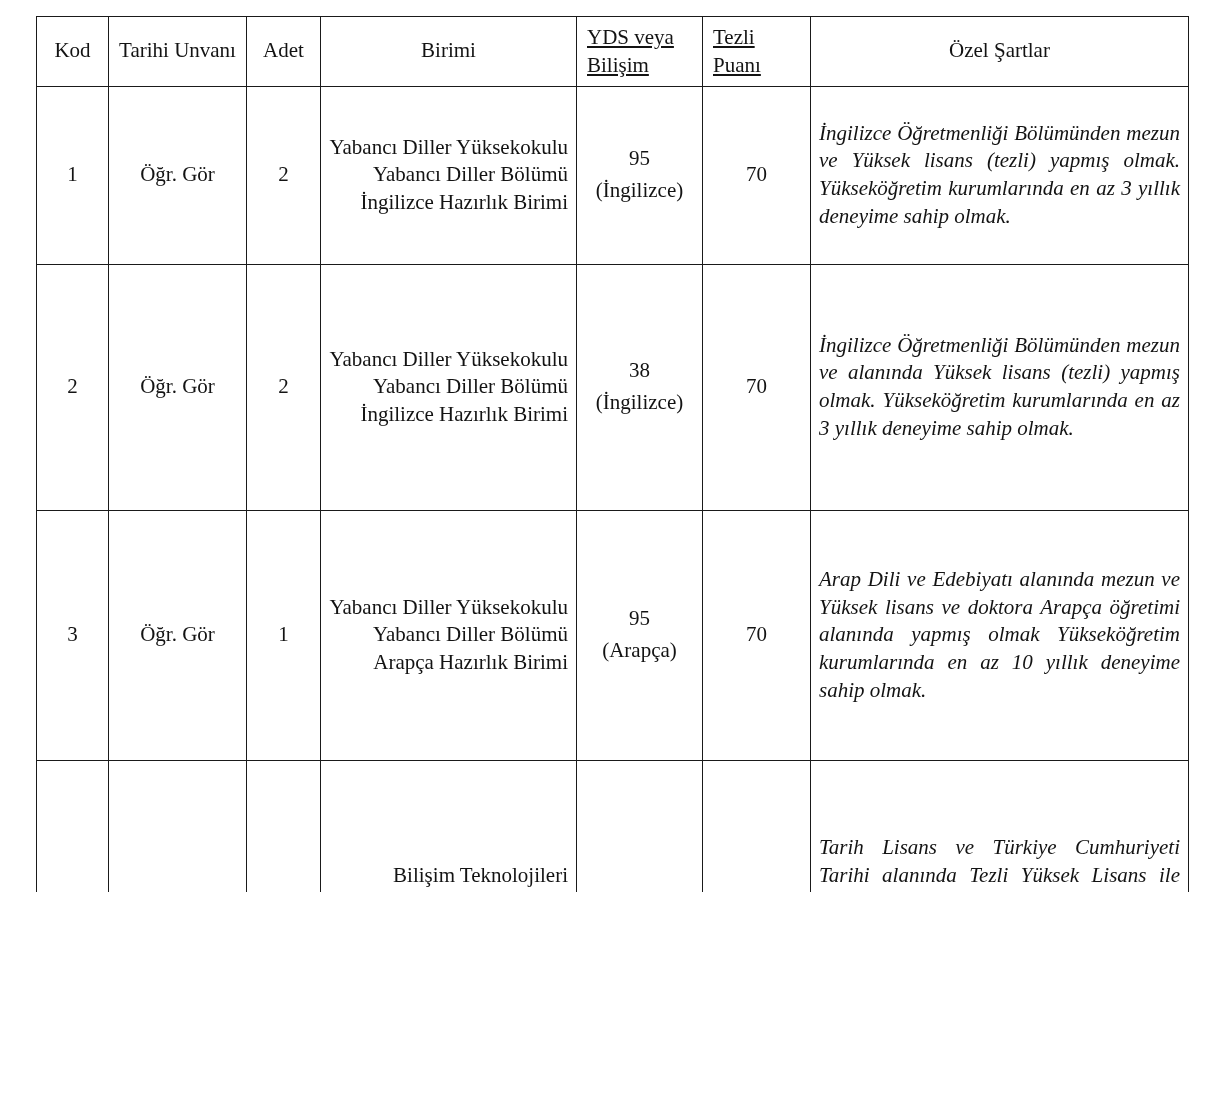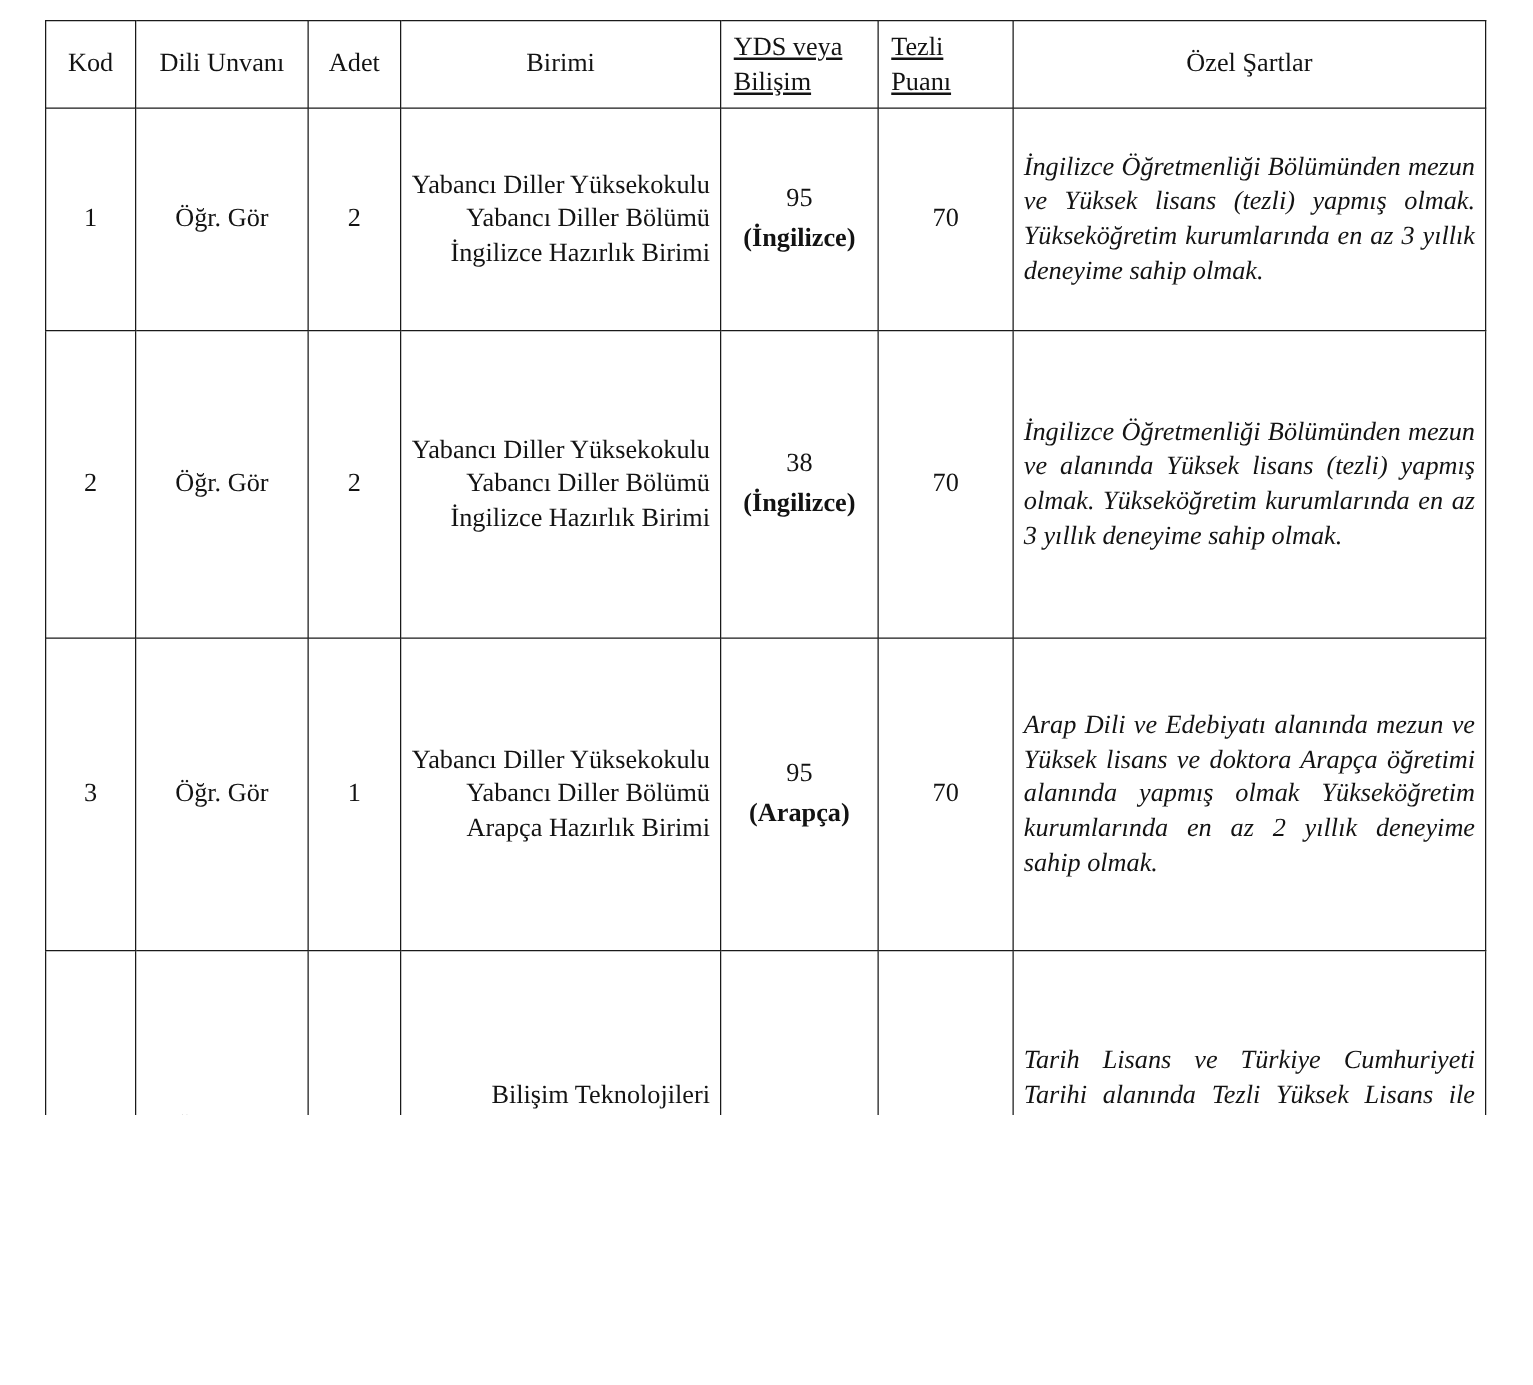--- a/index.html
+++ b/index.html
@@ -81,21 +81,20 @@
     vertical-align: middle;
     padding-left: 12px;
     padding-right: 12px;
     line-height: 1.5;
     hyphens: none;
     font-style: italic;
   }
   td.yds .sub {
     display: block;
     margin-top: 4px;
-    font-weight: bold;
   }
   tbody tr { height: 180px; }
   tbody tr.r1 { height: 178px; }
   tbody tr.r2 { height: 246px; }
   tbody tr.r3 { height: 250px; }
   tbody tr.r4 { height: 286px; }
 </style>
 </head>
 <body>
 
@@ -106,21 +105,21 @@
       <col class="c-unvan">
       <col class="c-adet">
       <col class="c-birimi">
       <col class="c-yds">
       <col class="c-ales">
       <col class="c-ozel">
     </colgroup>
     <thead>
       <tr>
         <td>Kod</td>
-        <td>Dili Unvanı</td>
+        <td>Tarihi Unvanı</td>
         <td>Adet</td>
         <td>Birimi</td>
         <td class="left-head">
           <span class="hdr-left-block">YDS veya</span>
           <span class="hdr-left-block">Bilişim</span>
         </td>
         <td class="left-head">
           <span class="hdr-left-block">Tezli</span>
           <span class="hdr-left-block">Puanı</span>
         </td>
@@ -155,21 +154,21 @@
       <tr class="r3">
         <td class="center">3</td>
         <td class="center">Öğr. Gör</td>
         <td class="center">1</td>
         <td class="birimi">Yabancı Diller Yüksekokulu Yabancı Diller Bölümü Arapça Hazırlık Birimi</td>
         <td class="center yds">
           <span>95</span>
           <span class="sub">(Arapça)</span>
         </td>
         <td class="center">70</td>
-        <td class="ozel">Arap Dili ve Edebiyatı alanında mezun ve  Yüksek lisans ve doktora Arapça öğretimi alanında yapmış olmak Yükseköğretim kurumlarında en az 2 yıllık deneyime sahip olmak.</td>
+        <td class="ozel">Arap Dili ve Edebiyatı alanında mezun ve  Yüksek lisans ve doktora Arapça öğretimi alanında yapmış olmak Yükseköğretim kurumlarında en az 10 yıllık deneyime sahip olmak.</td>
       </tr>
       <tr class="r4">
         <td class="center">4</td>
         <td class="center">Öğr. Gör</td>
         <td class="center">1</td>
         <td class="birimi">Bilişim Teknolojileri Meslek Kurumlarında/ Büyük Veri Analistliği Pr.</td>
         <td class="center yds">
           <span>-</span>
           <span class="sub"></span>
         </td>

